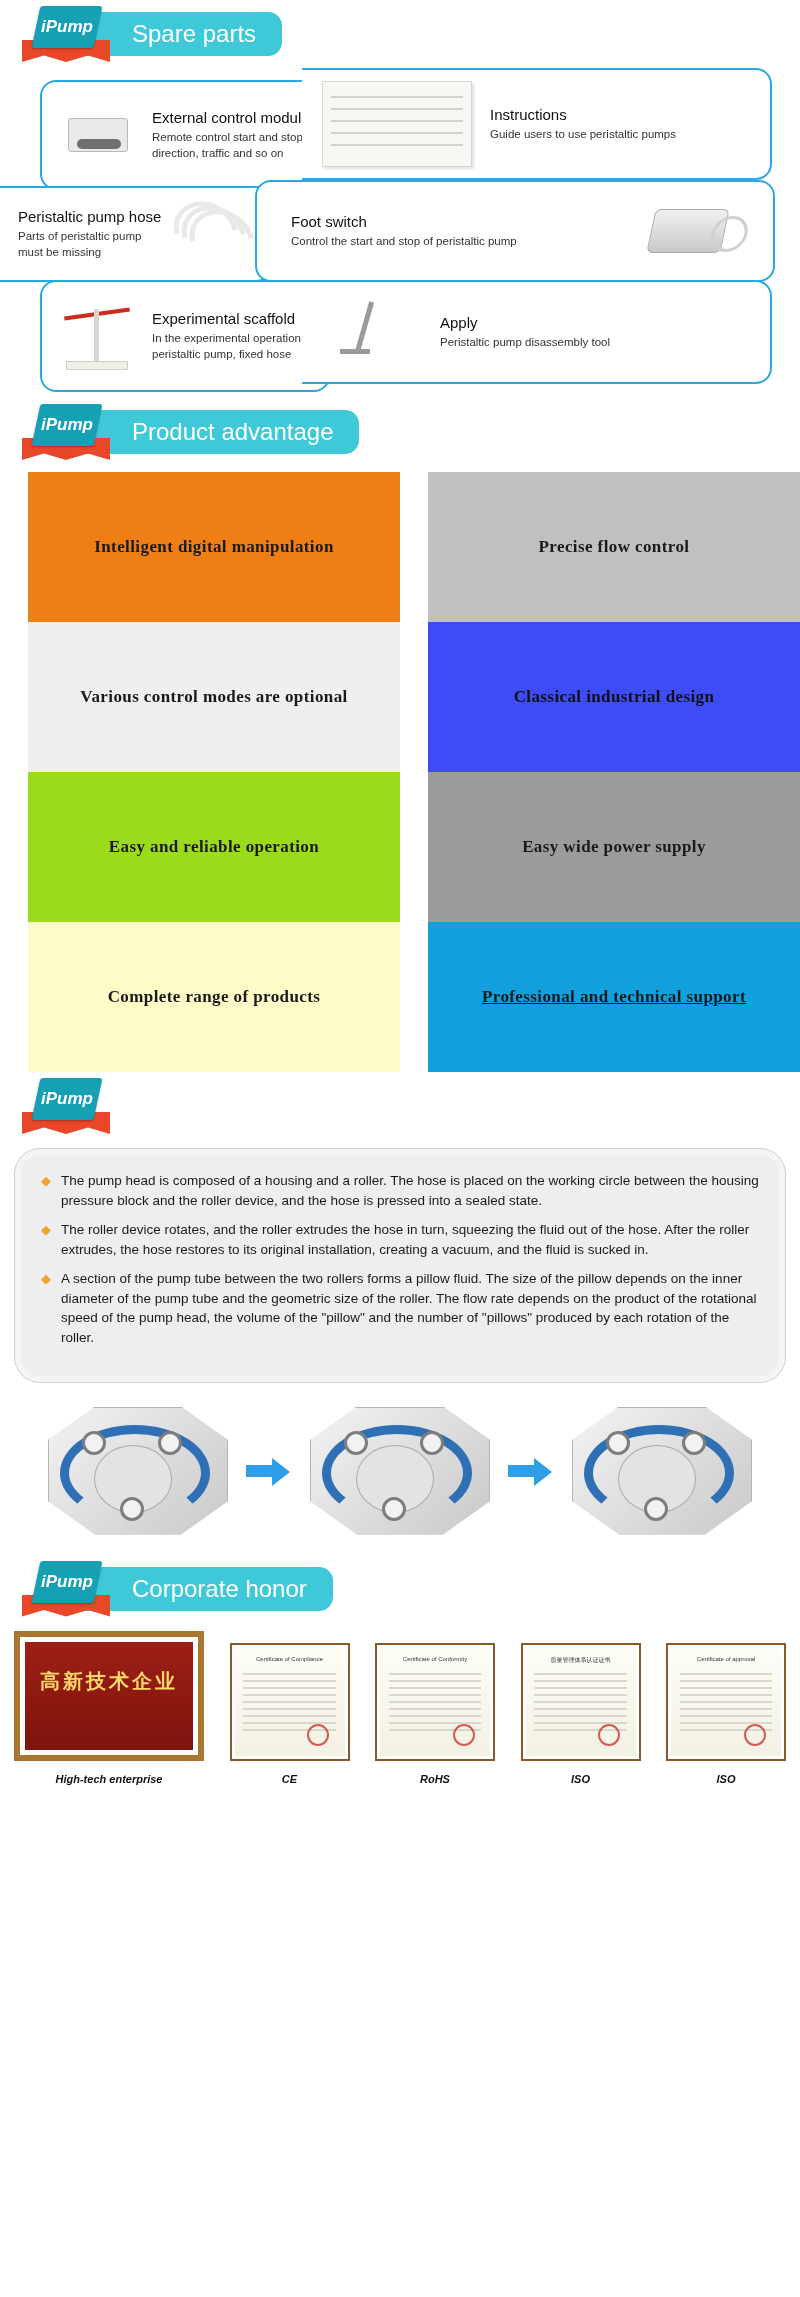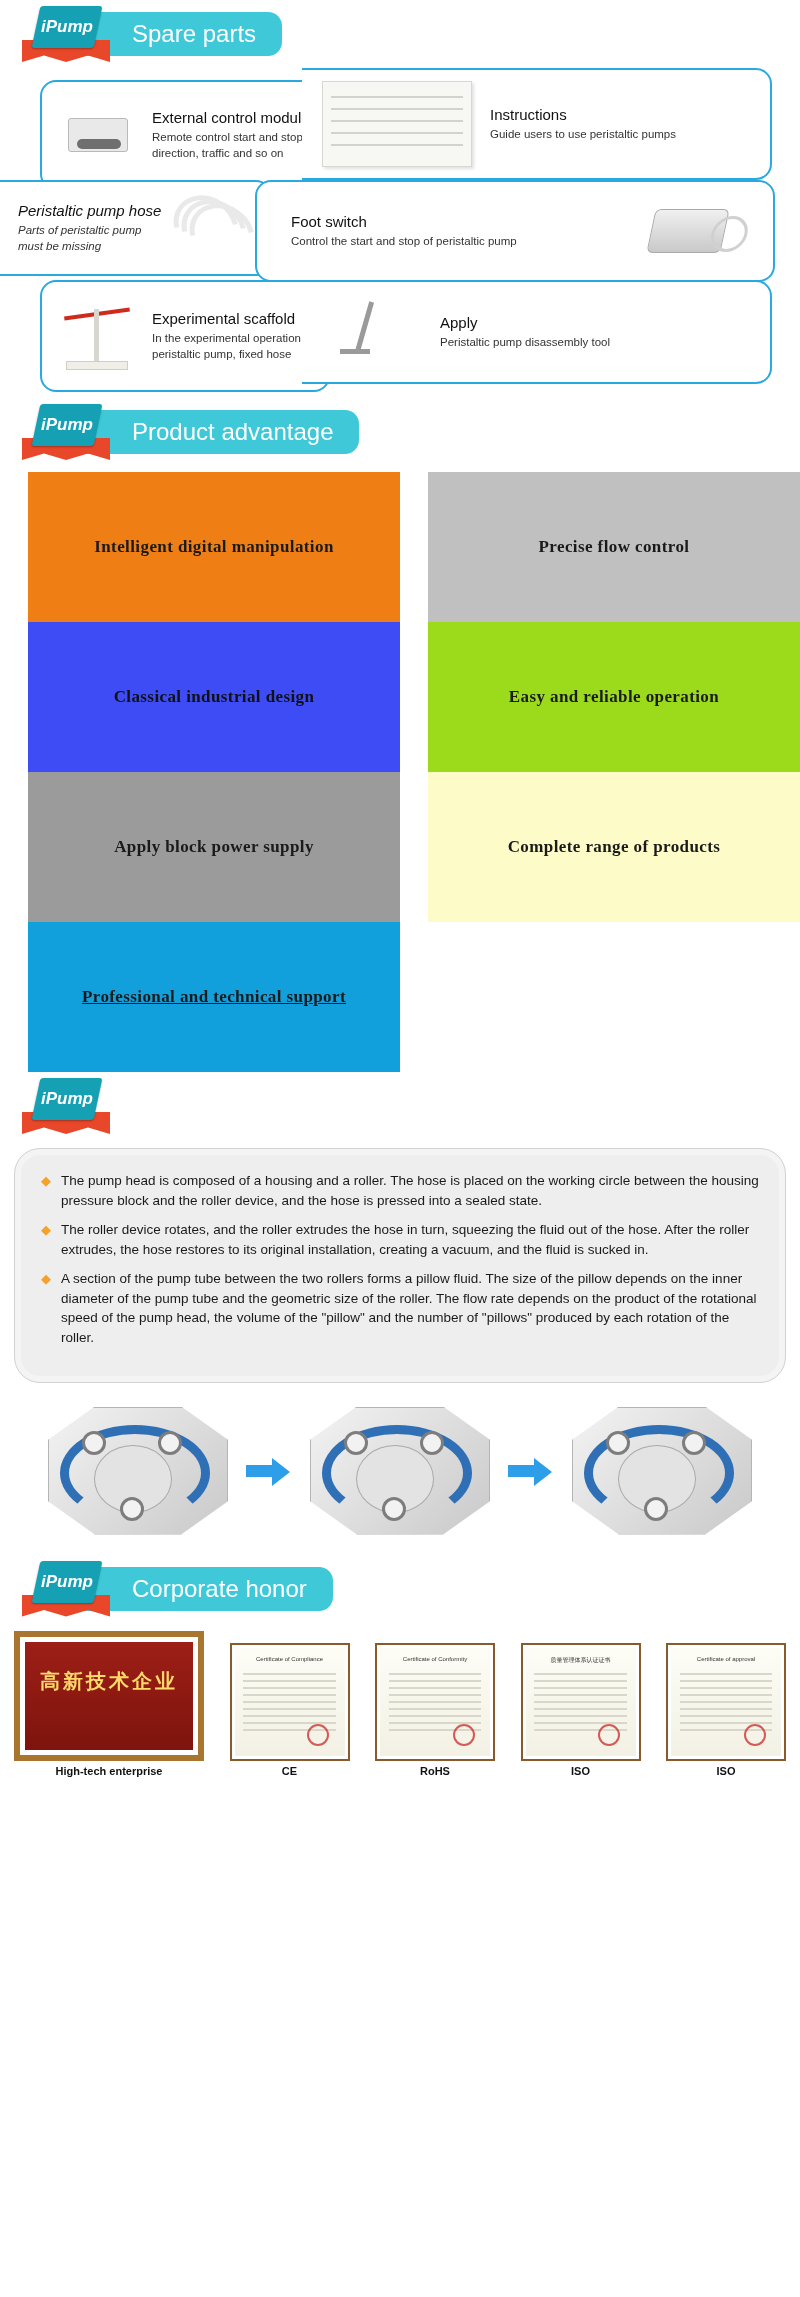--- a/index.html
+++ b/index.html
@@ -96,21 +96,21 @@
     width: 92px; height: 74px;
     flex: none;
     display:flex; align-items:center; justify-content:center;
   }
   .sp-card.right-pic .txt { text-align: left; padding-left: 8px; }
   .sp-card.left-pic  .txt { text-align: left; padding-left: 8px; }
 
   
   #card-ecm  { left: 40px;  top: 12px;  width: 310px; height: 110px; }
   #card-ins  { left: 302px; top: 0px;   width: 470px; height: 112px; border-left: none; border-radius: 0 16px 16px 0; }
-  #card-hose { left: 0px;   top: 112px; width: 272px; height: 96px;  border-left:none; border-radius: 0 16px 16px 0; font-style: italic;}
+  #card-hose { left: 0px;   top: 118px; width: 272px; height: 96px;  border-left:none; border-radius: 0 16px 16px 0;}
   #card-foot { left= 0; left: 255px; top: 112px; width: 520px; height: 102px; }
   #card-exp  { left: 40px;  top: 212px; width: 290px; height: 112px; }
   #card-wr   { left: 302px; top: 212px; width: 470px; height: 104px; border-left:none; border-radius: 0 16px 16px 0;}
   .connector {
     width: 60px; height: 34px; background: #e9e9e9;
     border:1px solid #b9b9b9; border-radius: 3px; position:relative;
     margin: 0 auto;
   }
   .connector:after {
     content:""; position:absolute; left:8px; top:20px; width:44px; height:10px;
@@ -248,22 +248,23 @@
     overflow: hidden;
   }
   .cert .inner {
     background: linear-gradient(#fdfdf6,#f3f1e4);
     width: 100%; height: 100%;
     position: relative;
   }
   .cert .cap {
     font-size: 11px;
     font-weight: bold;
-    margin-top: 4px;
+    margin-top: 12px;
     color: #111;
+    font-style: italic;
   }
   .cert.big .frame { border: 6px solid #a9762f; padding: 5px; }
   .cert.big .inner { background: linear-gradient(#9d1f16,#7d140d); }
   .cert.big .inner .cn {
     color: #ffd96a; font-size: 20px; font-weight: bold; 
     padding-top: 26px; letter-spacing: 3px;
   }
   .cert .lines { position:absolute; left:8%; right:8%; top:16%; }
   .cert .lines i { display:block; height:2px; background:#d9d7cb; margin-bottom:5px; }
   .cert .seal {
@@ -378,28 +379,31 @@
     </div>
   </div>
 
   <div class="adv-grid" id="adv-grid">
       <div class="adv-cell" style="background: rgb(239, 127, 21); color: rgb(26, 26, 26);">
         <span>Intelligent digital manipulation</span>
       </div>
       <div class="adv-cell" style="background: rgb(192, 192, 192); color: rgb(26, 26, 26);">
         <span>Precise flow control</span>
       </div>
+      <div class="adv-cell" style="background: rgb(239, 239, 239); color: rgb(26, 26, 26);">
+        <span>Various control modes are optional</span>
+      </div>
       <div class="adv-cell" style="background: rgb(61, 76, 244); color: rgb(17, 17, 17);">
         <span>Classical industrial design</span>
       </div>
       <div class="adv-cell" style="background: rgb(155, 219, 28); color: rgb(26, 26, 26);">
         <span>Easy and reliable operation</span>
       </div>
       <div class="adv-cell" style="background: rgb(155, 155, 155); color: rgb(26, 26, 26);">
-        <span>Apply block power supply</span>
+        <span>Easy wide power supply</span>
       </div>
       <div class="adv-cell" style="background: rgb(253, 252, 200); color: rgb(26, 26, 26);">
         <span>Complete range of products</span>
       </div>
       <div class="adv-cell" style="background: rgb(18, 160, 220); color: rgb(26, 26, 26); text-decoration: underline;">
         <span>Professional and technical support</span>
       </div>
     </div>
 
   <div class="banner">

